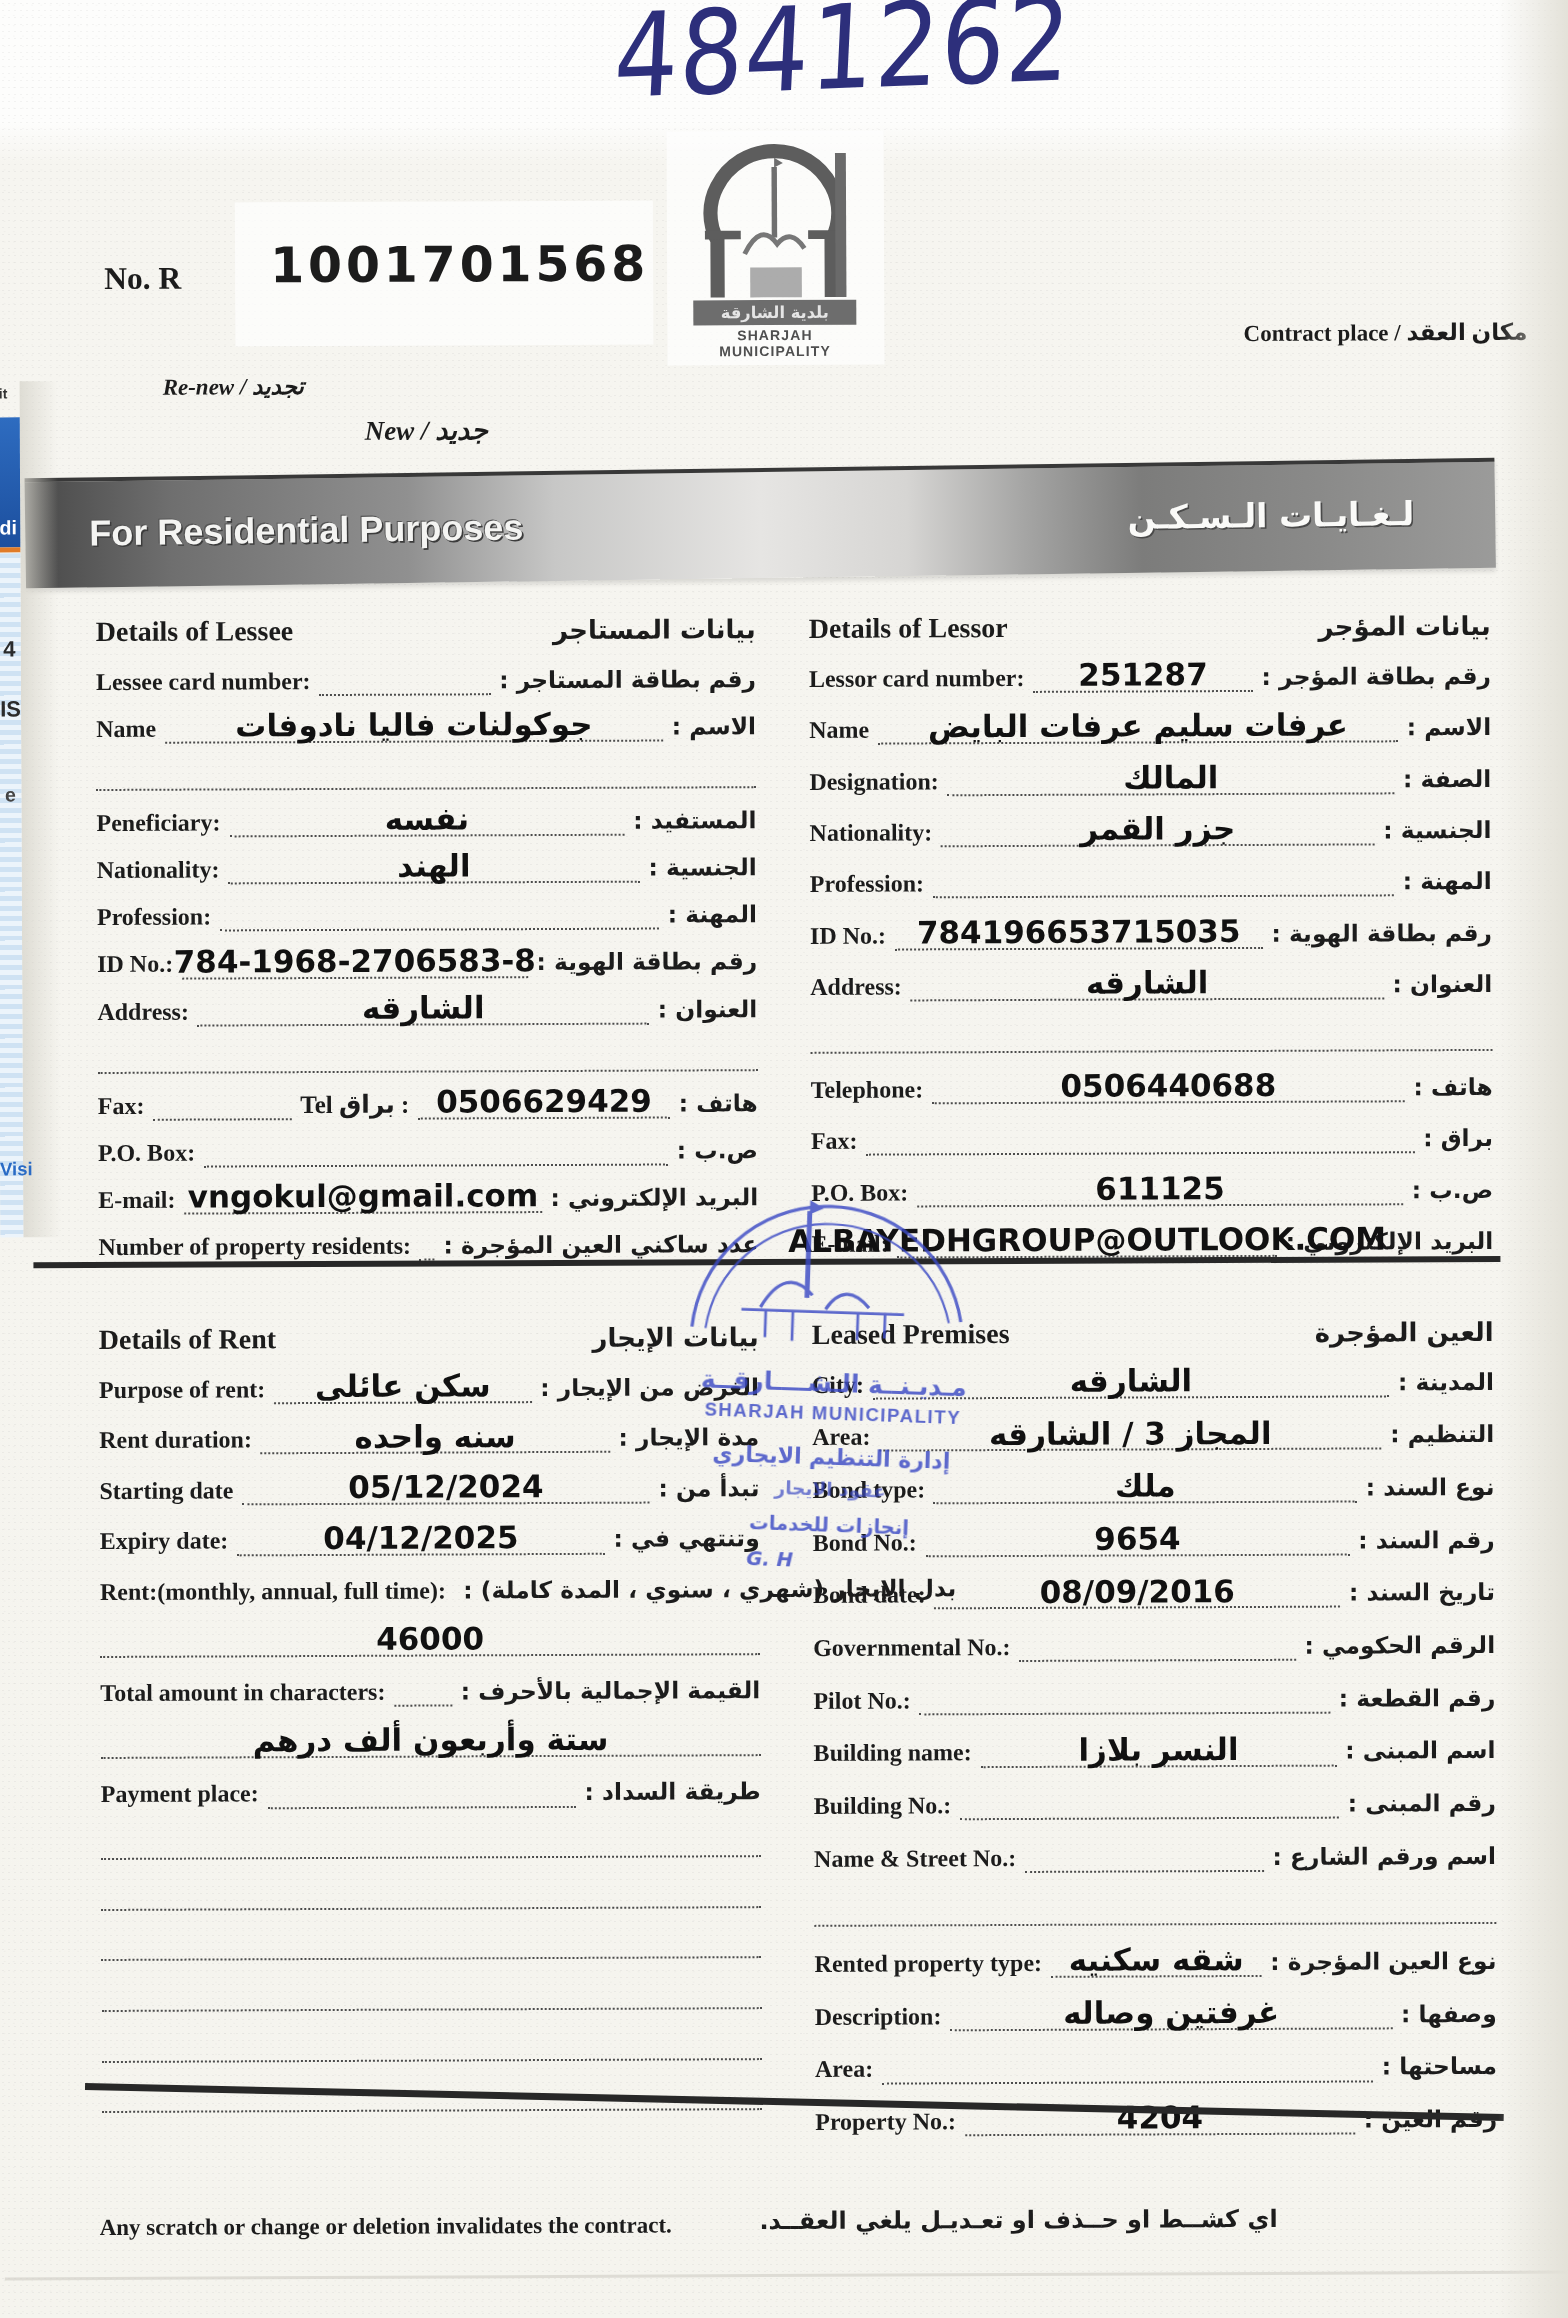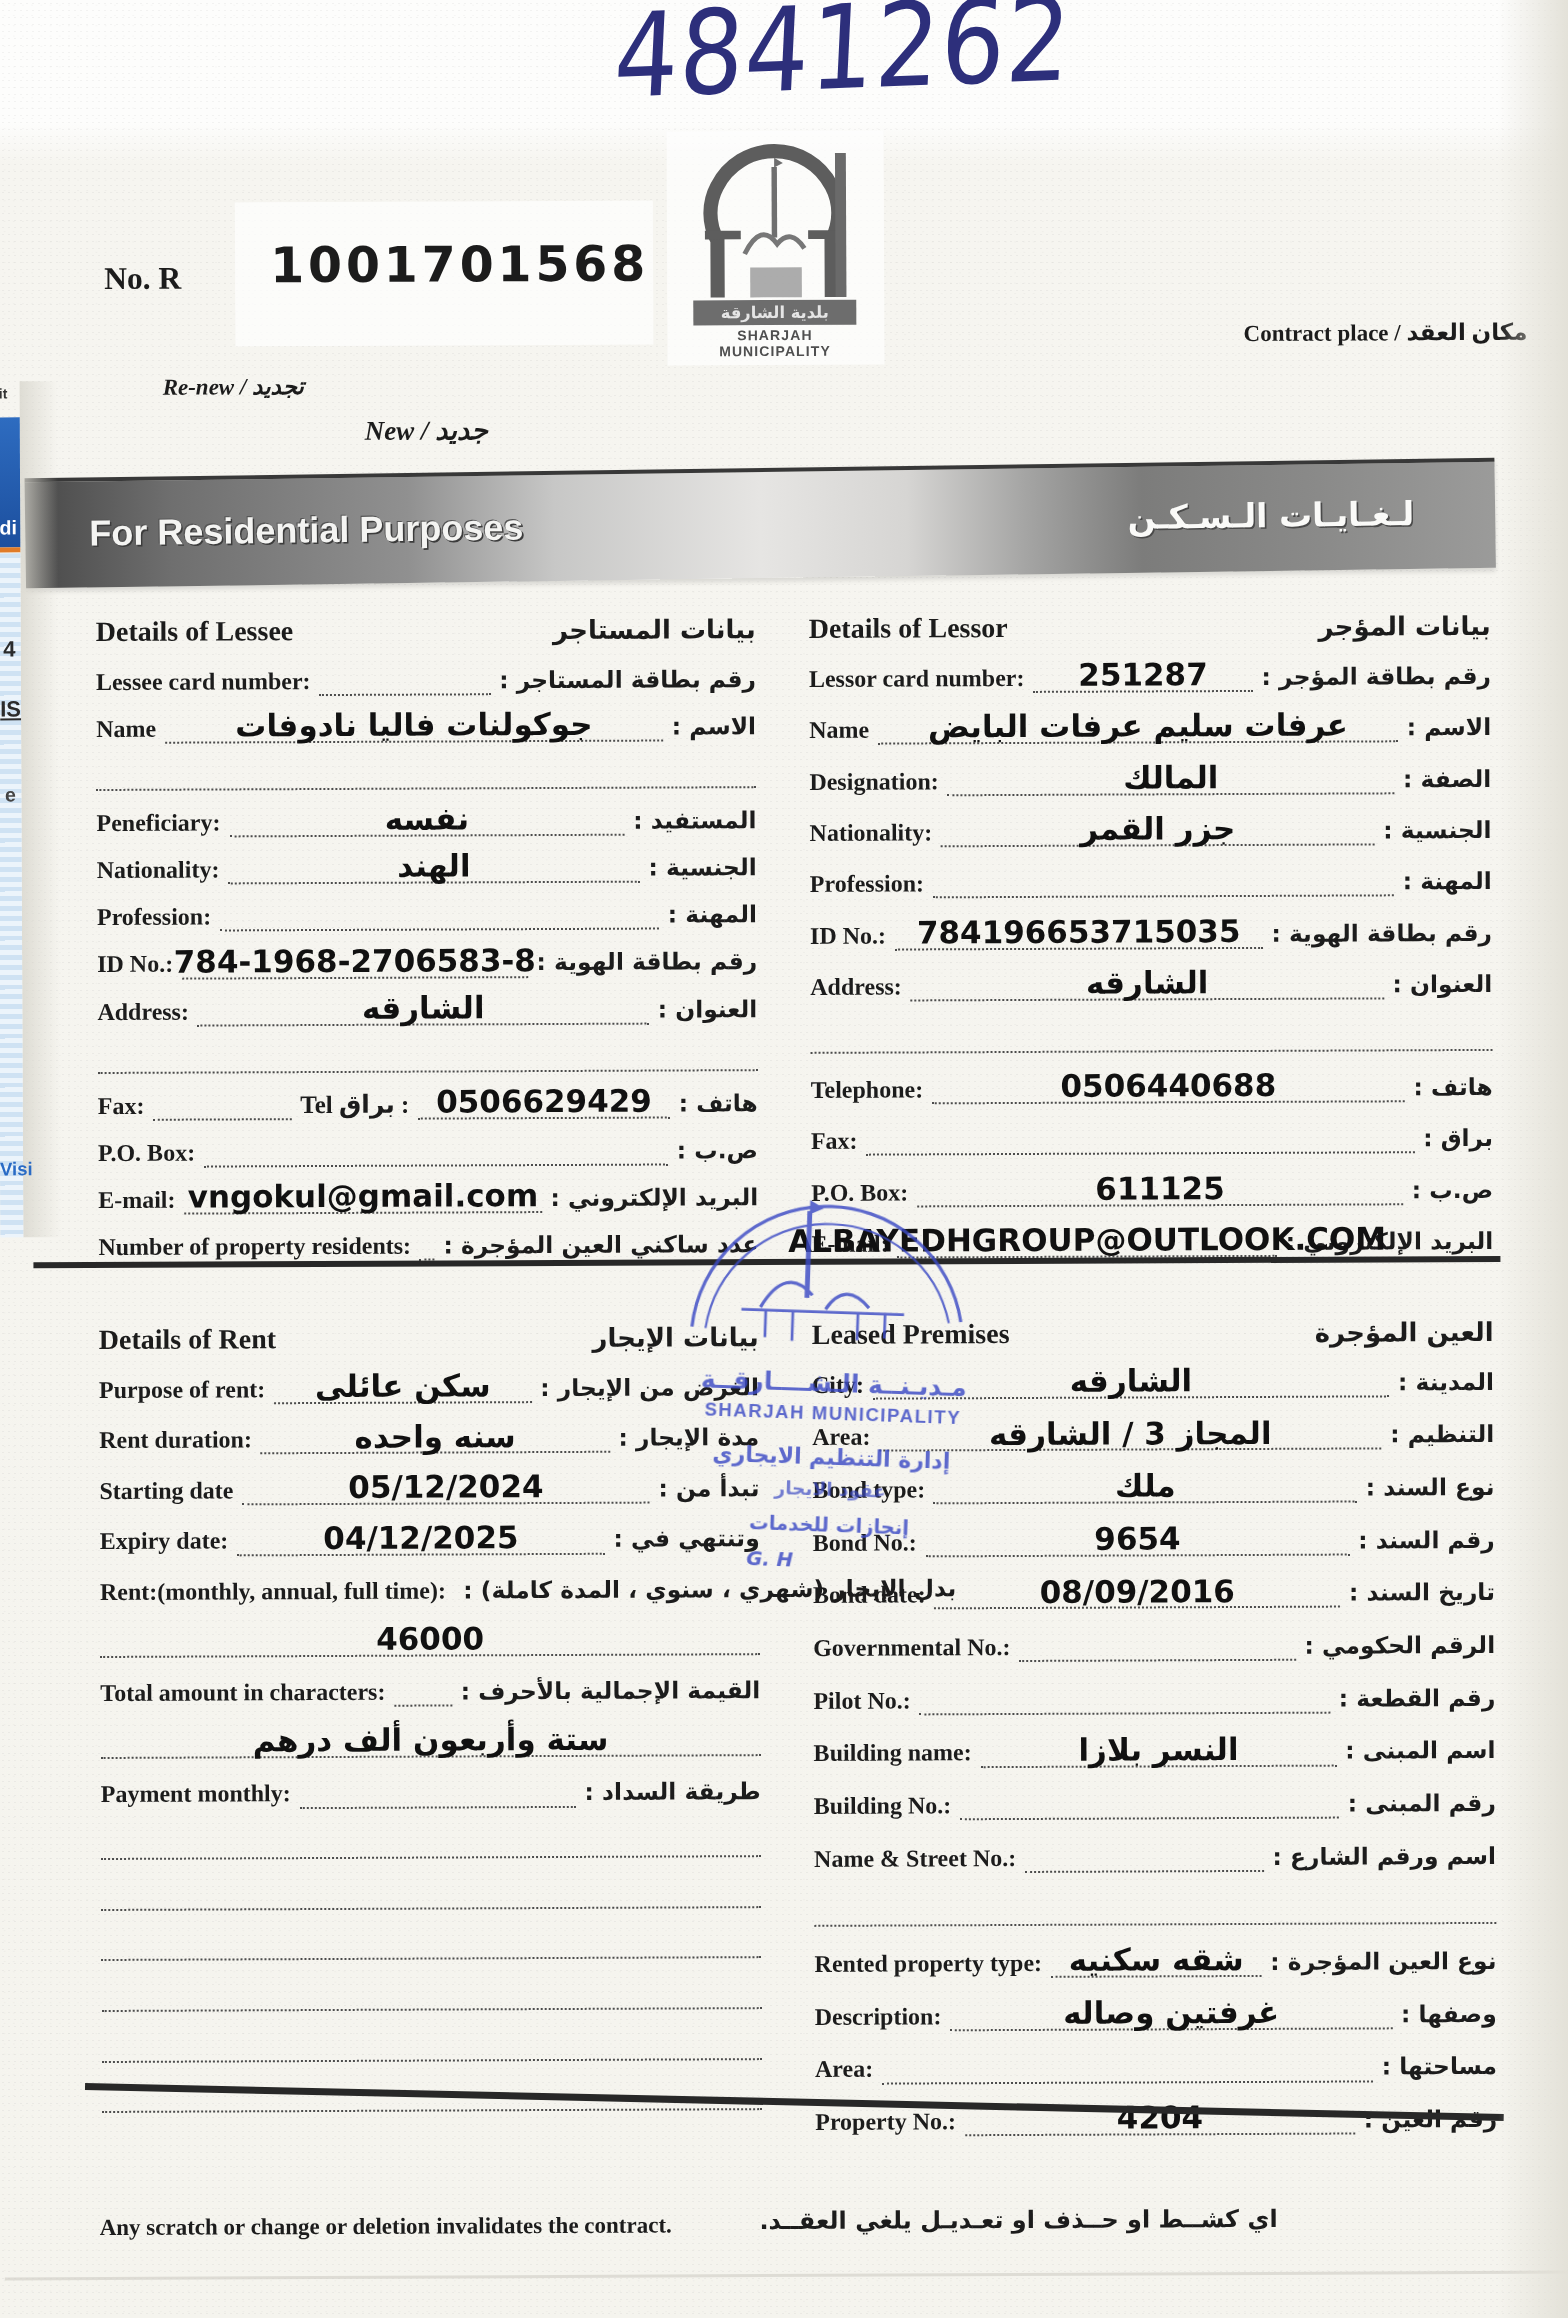--- a/index.html
+++ b/index.html
@@ -108,21 +108,21 @@
   #edge{position:absolute;left:0;top:378px;width:23px;height:856px;z-index:8;
     font-family:"Liberation Sans",sans-serif;}
   #edge .frag{position:absolute;font-weight:700;}
   #e-it{top:4.3px;left:2.2px;font-size:14px;color:#333;}
   #e-box{position:absolute;top:36px;left:0;width:23px;height:130px;
     background:linear-gradient(180deg,#2e6cc0,#1c4f9e);border-bottom:5.4px solid #e07b28;}
   #e-di{bottom:7.6px;left:2.2px;font-size:19.6px;color:#fff;}
   #e-stripes{position:absolute;top:172px;left:0;width:23px;height:684px;
     background:repeating-linear-gradient(180deg,#cfe2f3 0 4.9px,#ecf4fb 4.9px 9.8px);}
   #e-4{top:255px;left:5.4px;font-size:22px;color:#2b2b2b;}
-  #e-is{top:315px;left:2.2px;font-size:22px;color:#2b2b2b;text-decoration:underline;}
+  #e-is{top:315px;left:2.2px;font-size:22px;color:#2b2b2b;}
   #e-e{top:402px;left:6.5px;font-size:19.6px;color:#444;}
   #e-visi{top:777px;left:0px;font-size:18.5px;color:#2a6bc5;}
   #edge-shadow{position:absolute;left:23px;top:378px;width:38px;height:856px;z-index:7;
     background:linear-gradient(90deg,#d8d6cd,transparent);opacity:.8;}
 </style>
 </head>
 <body>
 
 <div id="page">
   <div id="doc">
@@ -382,21 +382,21 @@
             <span class="en">Total amount in characters:</span>
             <span class="dots"></span>
             <span class="ar">القيمة الإجمالية بالأحرف :</span>
           </div>
           <div class="row vline">
             <span class="dots full">
               <span class="val">ستة وأربعون ألف درهم</span>
             </span>
           </div>
           <div class="row field">
-            <span class="en">Payment monthly:</span>
+            <span class="en">Payment place:</span>
             <span class="dots"></span>
             <span class="ar">طريقة السداد :</span>
           </div>
           <div class="row blank">
             <span class="dots full"></span>
           </div>
           <div class="row blank">
             <span class="dots full"></span>
           </div>
           <div class="row blank">

